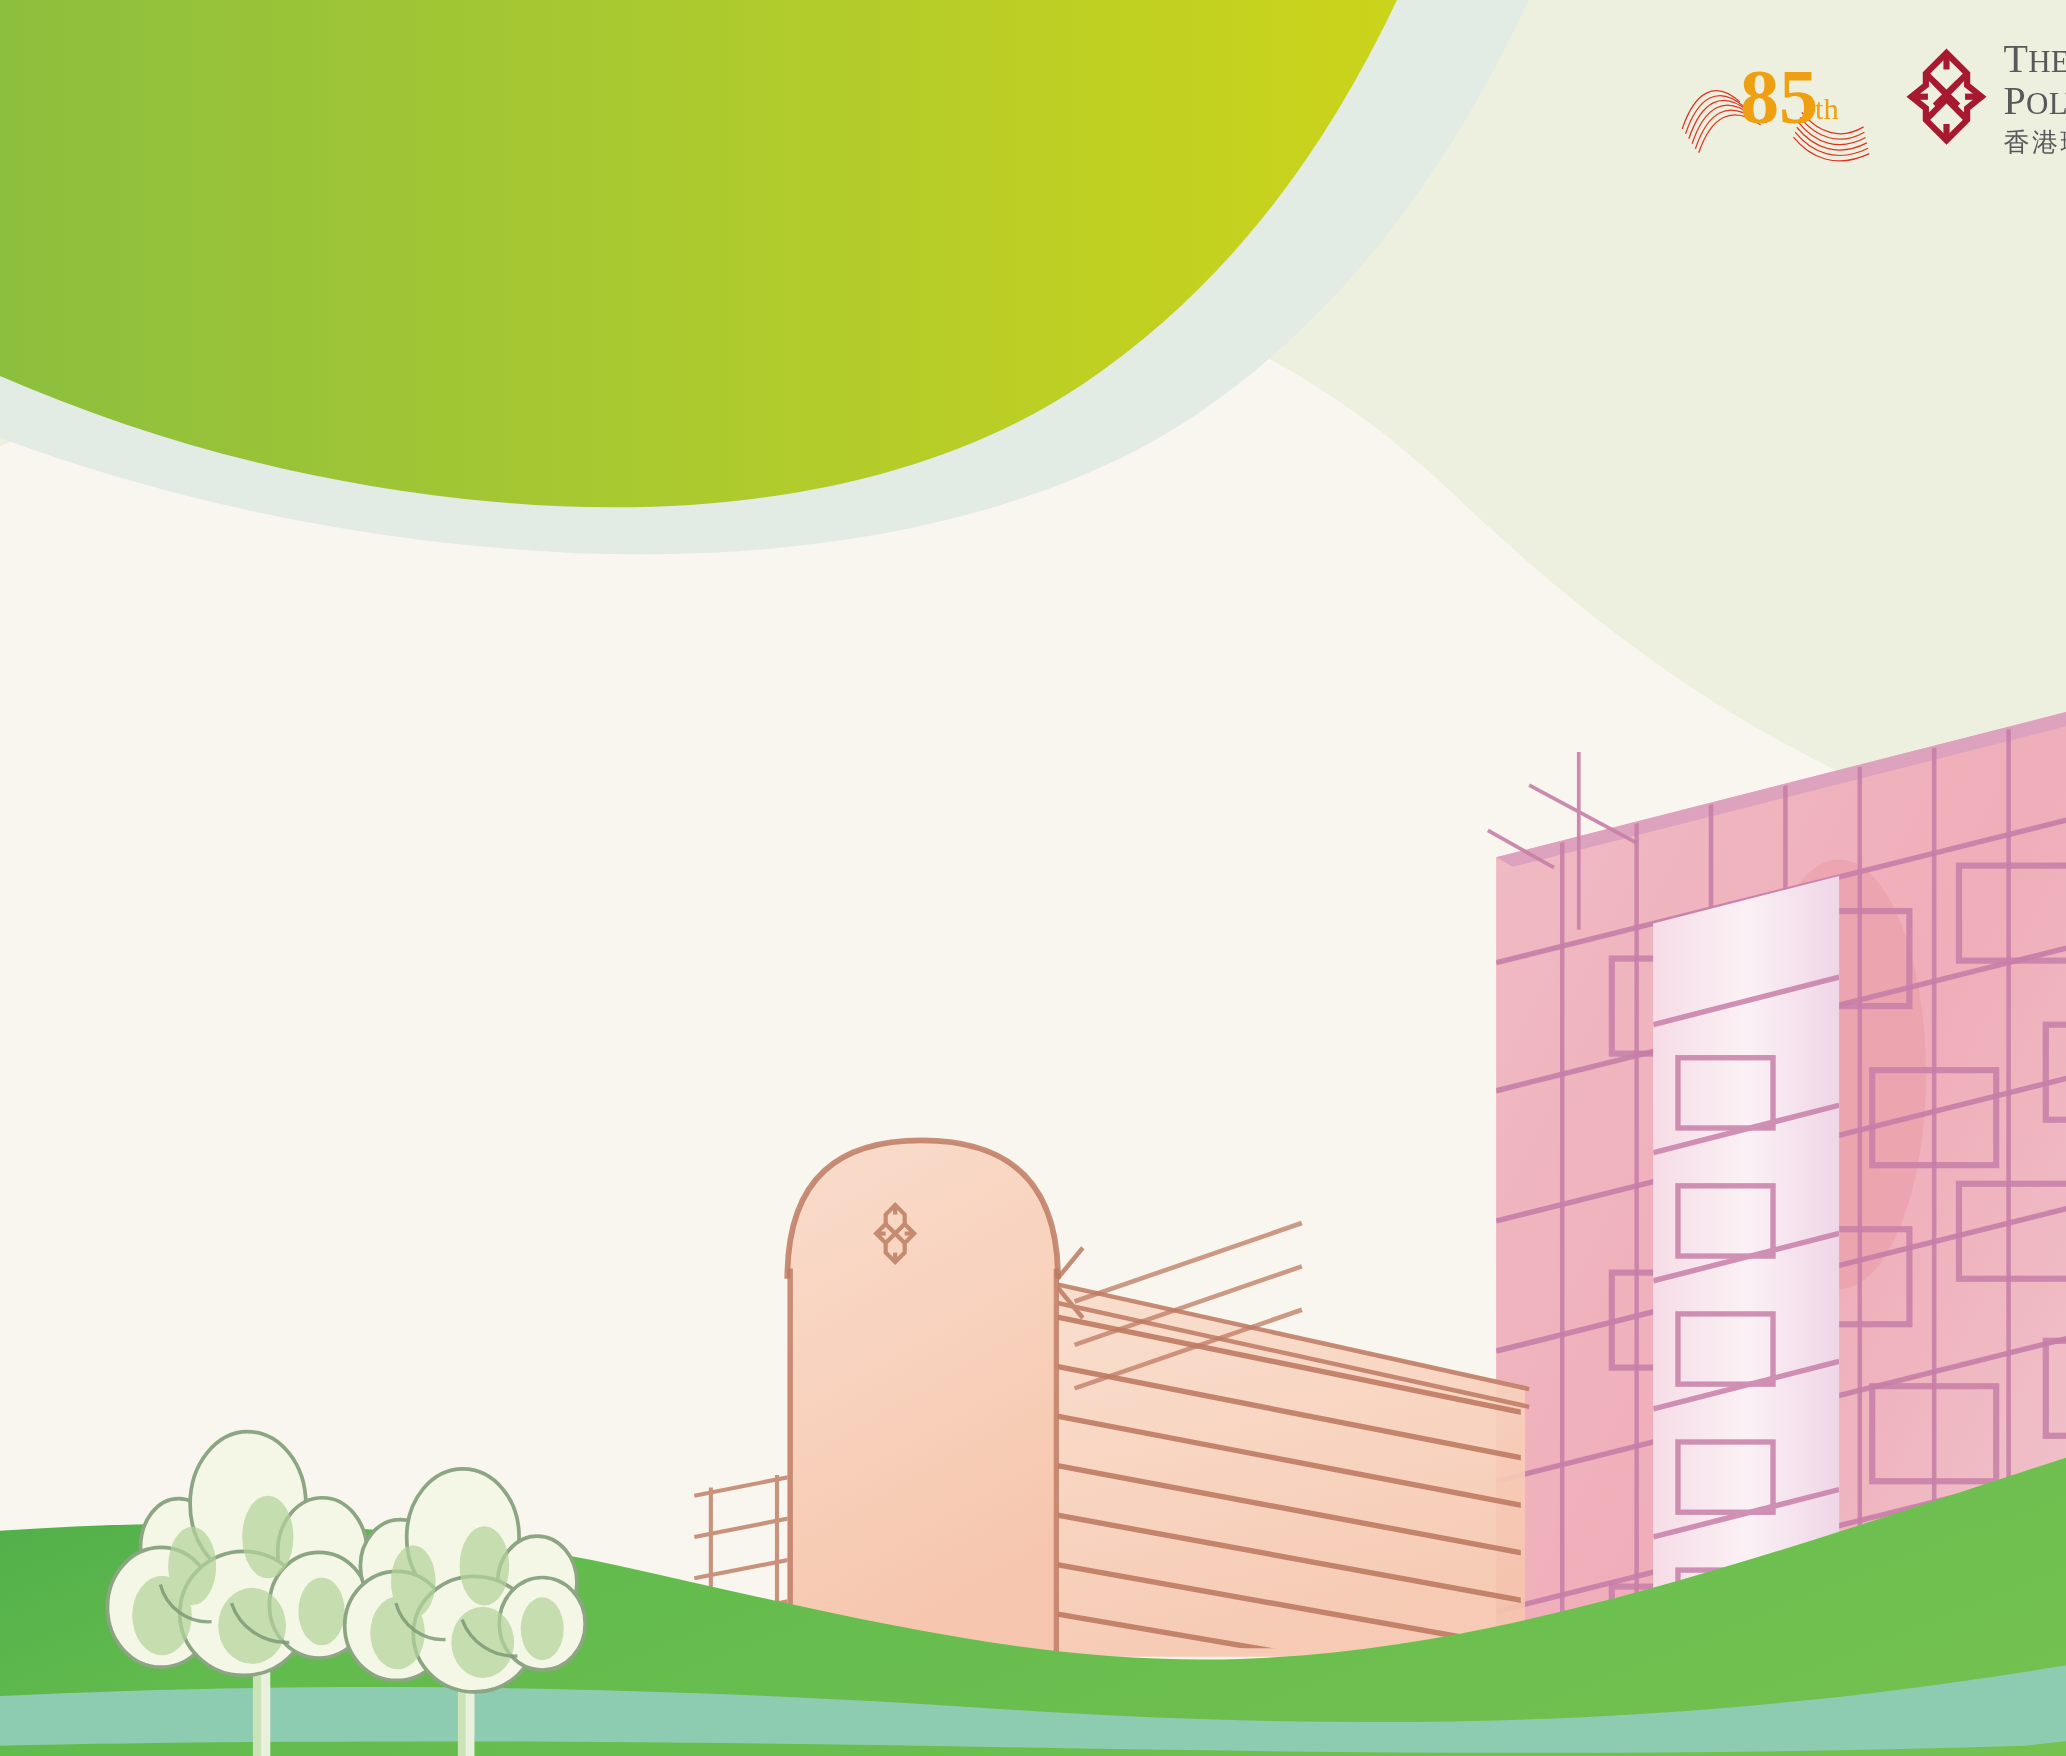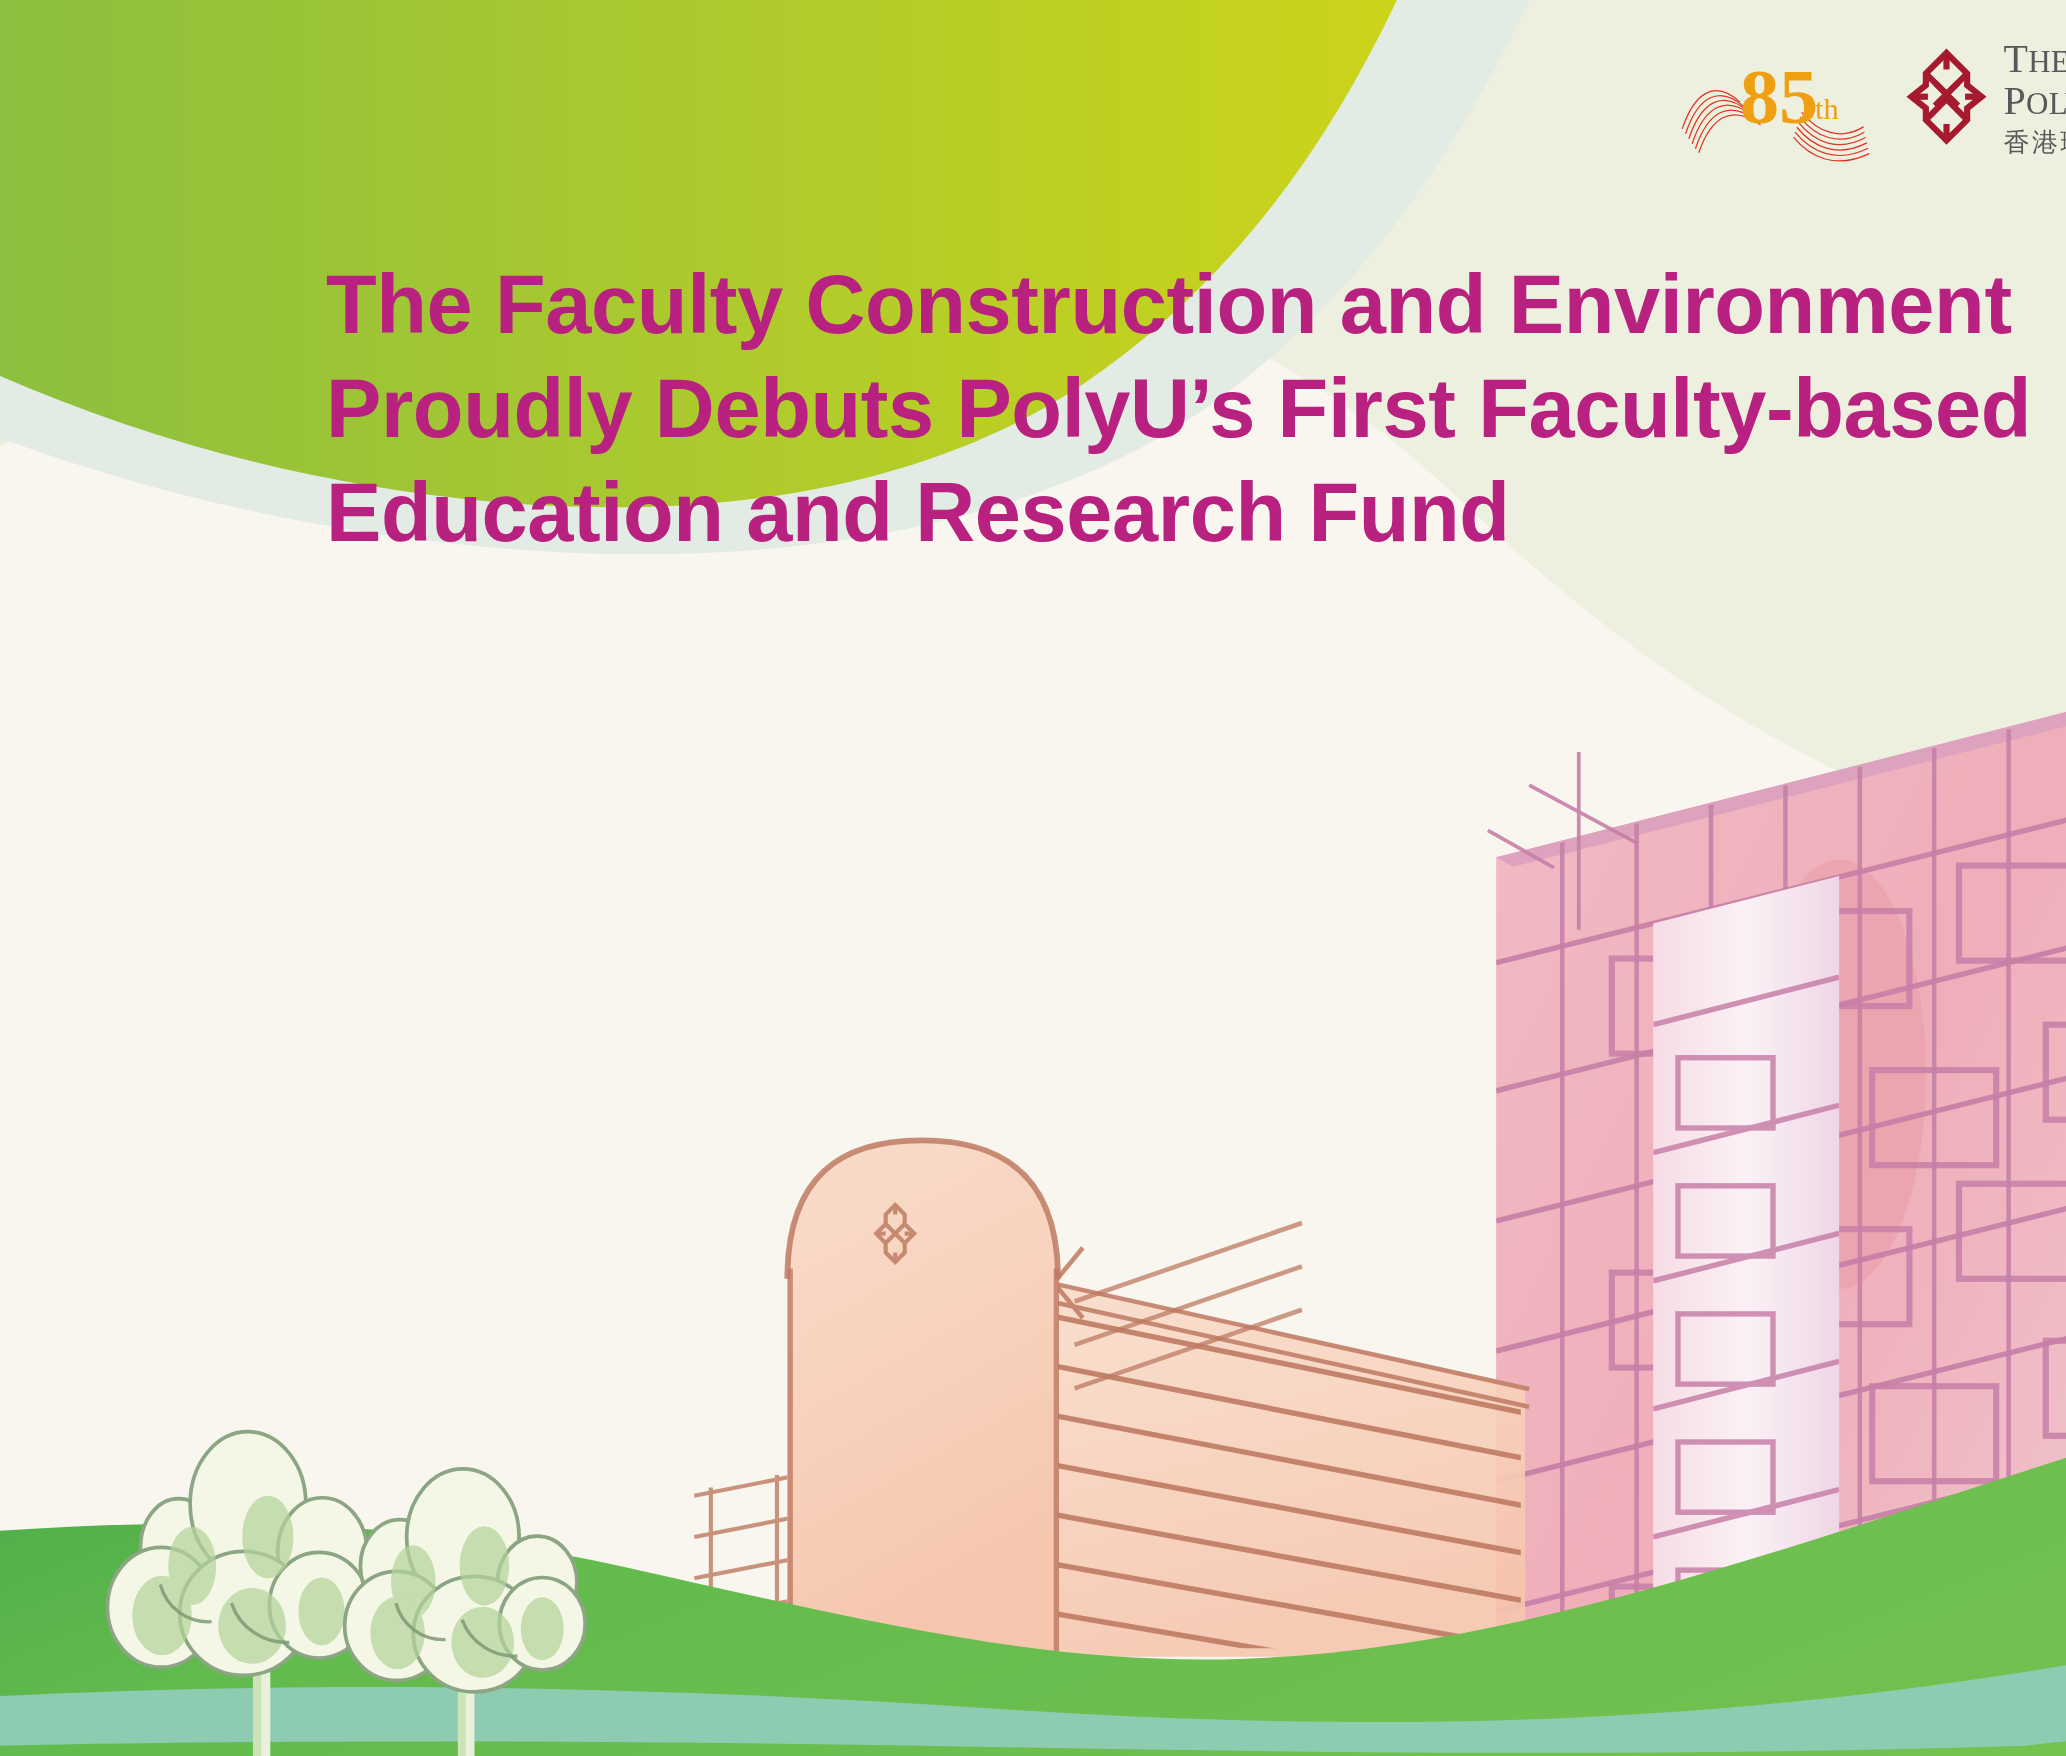--- a/index.html
+++ b/index.html
@@ -438,20 +438,15 @@
           <span class="cap">P</span>OLYTECHNIC NIVERSITY
         </div>
         <div class="polyu-zh">香港理工大學</div>
       </div>
     </div>
 
     <div class="divider-gap"></div>
 
   </div>
 
-  <div class="headline">
-    <div>The Faculty Construction and Environment</div>
-    <div>Proudly Debuts PolyU’s First Faculty-based</div>
-    <div>Education and Research Fund</div>
-  </div>
 
 </div>
 
 
 </body></html>

